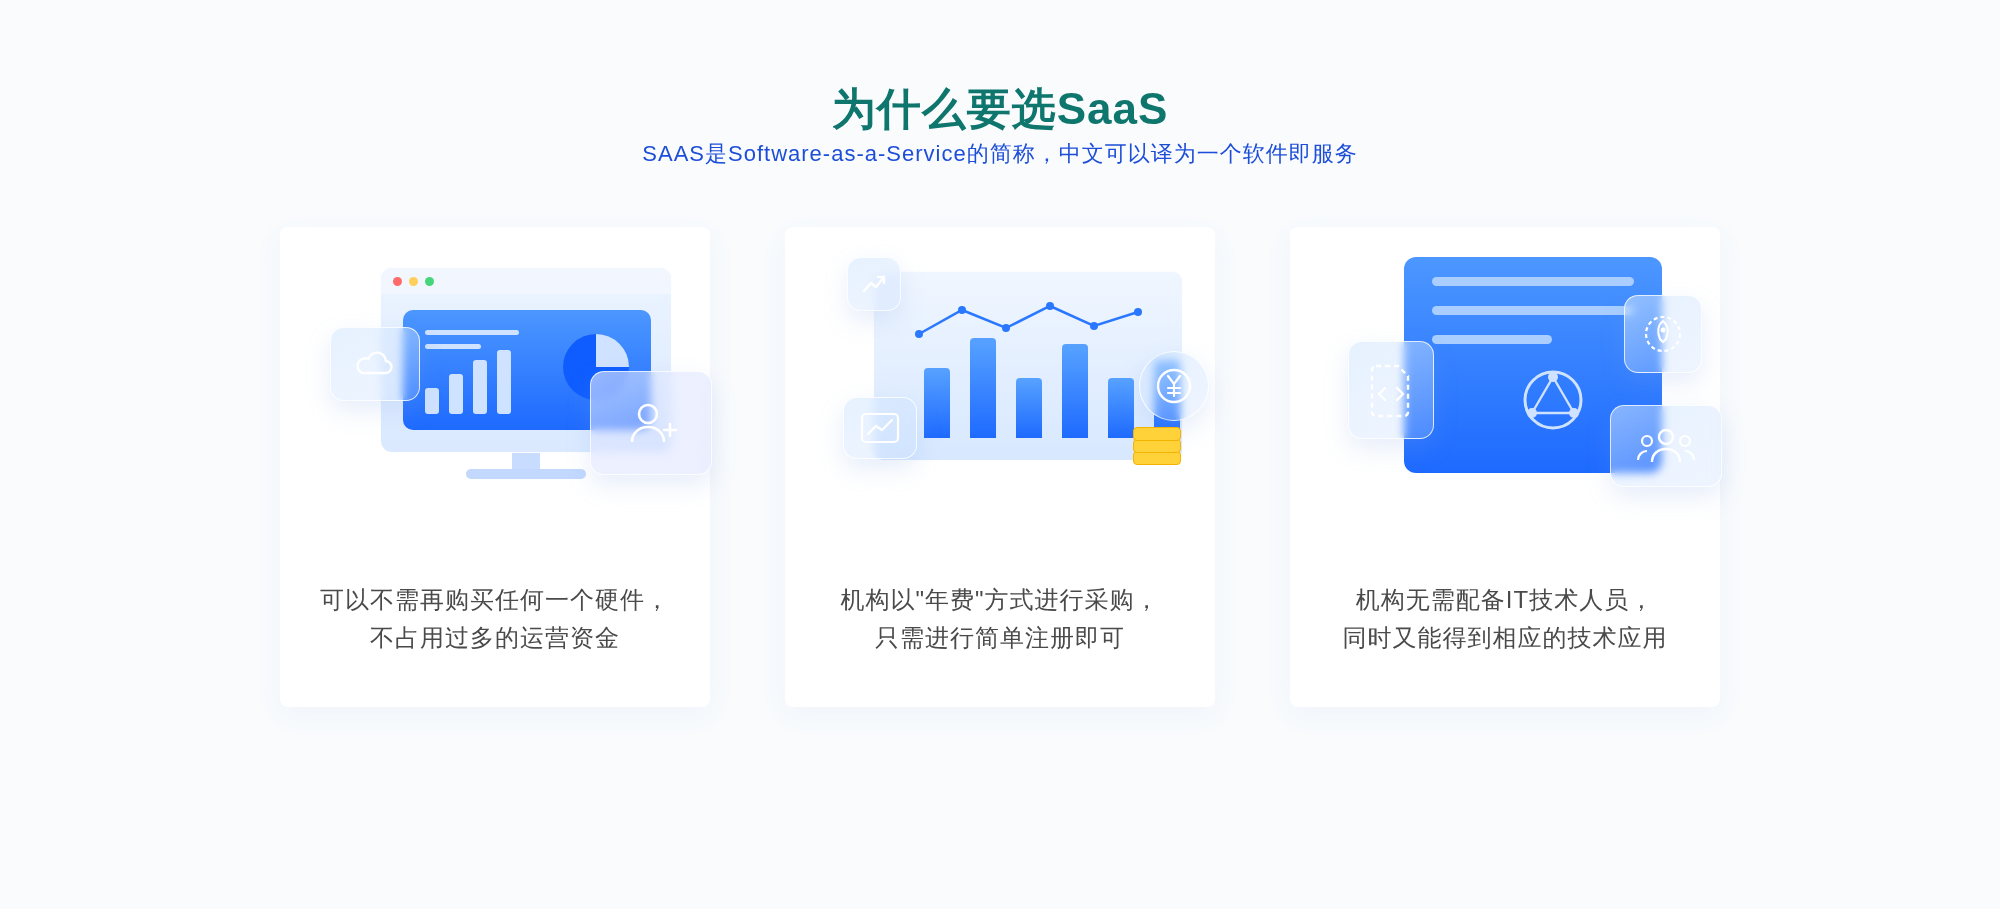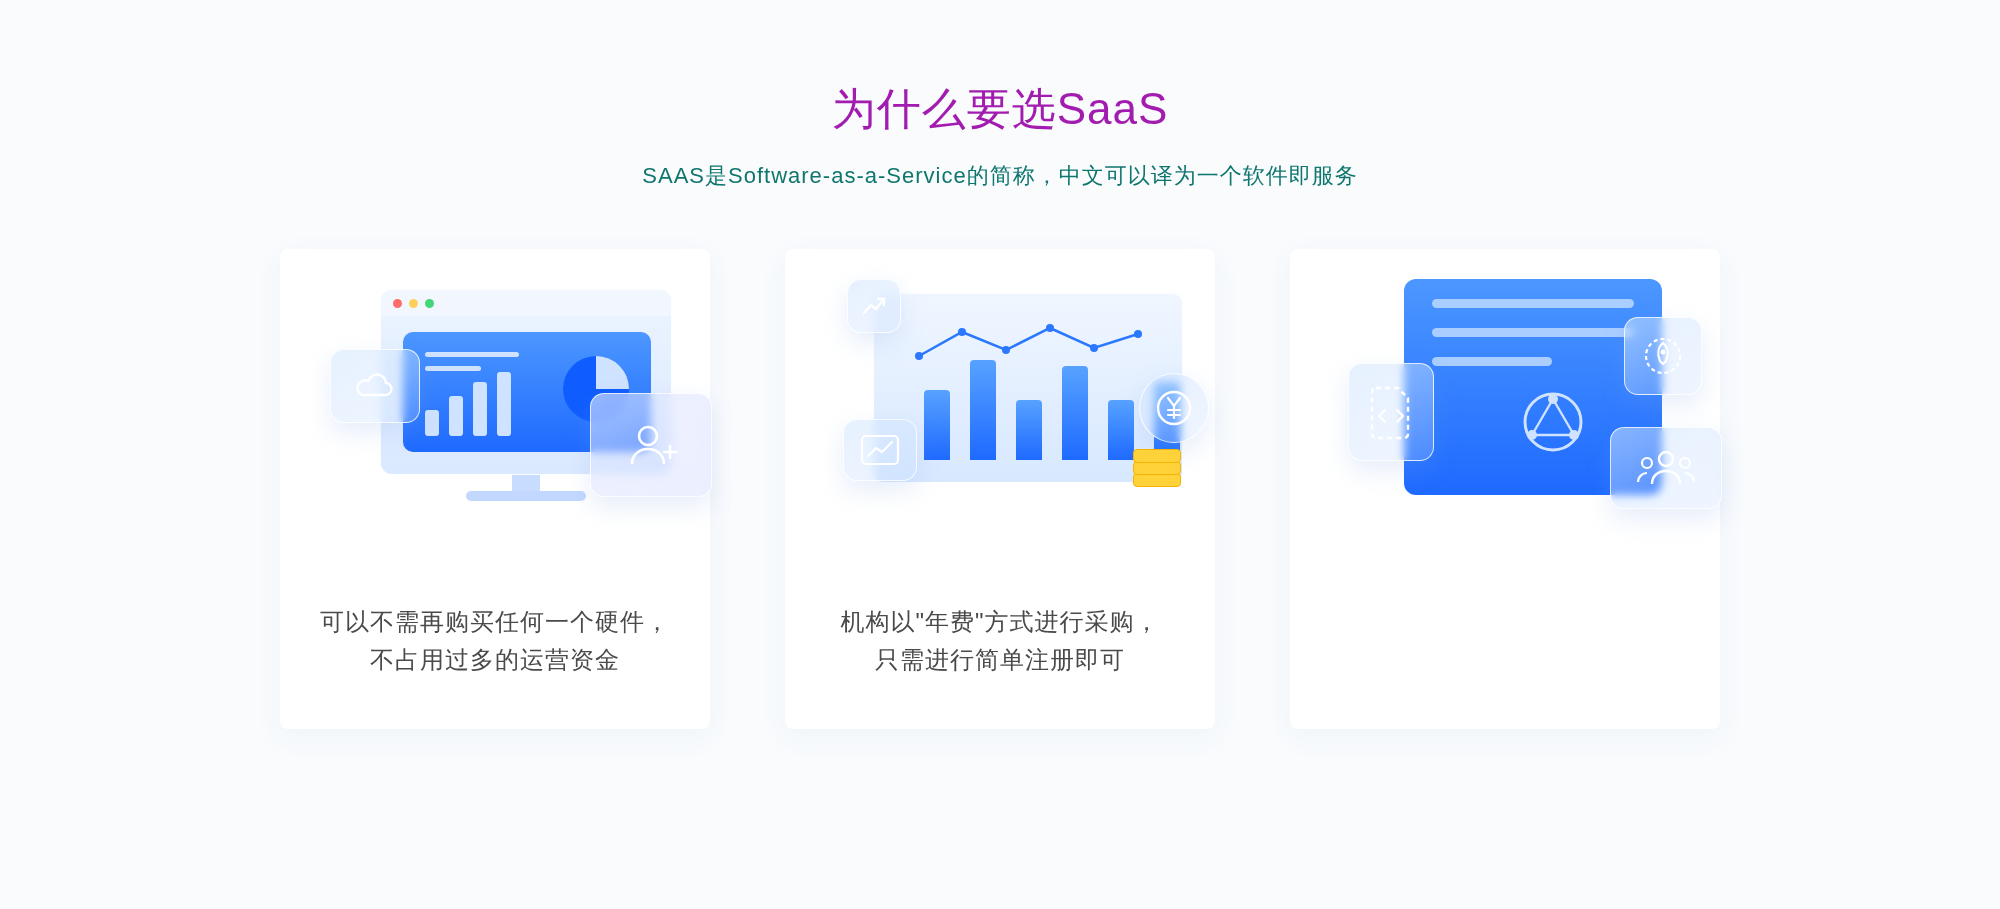--- a/index.html
+++ b/index.html
@@ -2,22 +2,22 @@
 <html><head>
   <meta charset="utf-8">
   <style>
     * { margin:0; padding:0; box-sizing:border-box; }
     body {
       font-family: -apple-system,"PingFang SC","Hiragino Sans GB","Microsoft YaHei",sans-serif;
       background:#f9fbfd; width:2000px; height:909px; overflow:hidden;
     }
     .page { width:100%; padding:80px 0 0; }
     .heading { text-align:center; }
-    .heading h1 { font-size:44px; font-weight:400; color:#a21caf; letter-spacing:1px; }
-    .heading p  { margin-top:22px; font-size:22px; color:#0f766e; letter-spacing:1px; }
+    .heading h1 { font-size:44px; font-weight:700; color:#0f766e; letter-spacing:1px; }
+    .heading p  { font-size:22px; color:#1d4ed8; letter-spacing:1px; }
     .cards {
       margin:58px auto 0; width:1440px; display:flex; justify-content:space-between;
     }
     .card {
       width:430px; height:480px; background:#ffffff; border-radius:8px;
       box-shadow:0 8px 28px rgba(90,130,200,.06);
       display:flex; flex-direction:column; align-items:center;
       padding:30px 36px 50px;
     }
     .illus { width:100%; height:240px; position:relative; }
@@ -229,16 +229,20 @@
           <svg width="60" height="44" viewBox="0 0 60 44">
               <circle cx="30" cy="13" r="7" fill="none" stroke="#fff" stroke-width="2.4"></circle>
               <path d="M16 38c0-8 6-13 14-13s14 5 14 13" fill="none" stroke="#fff" stroke-width="2.4"></path>
               <circle cx="11" cy="17" r="5" fill="none" stroke="#fff" stroke-width="2.2"></circle>
               <path d="M2 36c0-5 4-9 9-9" fill="none" stroke="#fff" stroke-width="2.2"></path>
               <circle cx="49" cy="17" r="5" fill="none" stroke="#fff" stroke-width="2.2"></circle>
               <path d="M58 36c0-5-4-9-9-9" fill="none" stroke="#fff" stroke-width="2.2"></path>
             </svg>
         </div>
       </div>
+      <div class="card-text">
+        <div class="line1">机构无需配备IT技术人员，</div>
+        <div class="line2">同时又能得到相应的技术应用</div>
+      </div>
     </div>
 
   </div>
 </div>
 
 </body></html>

